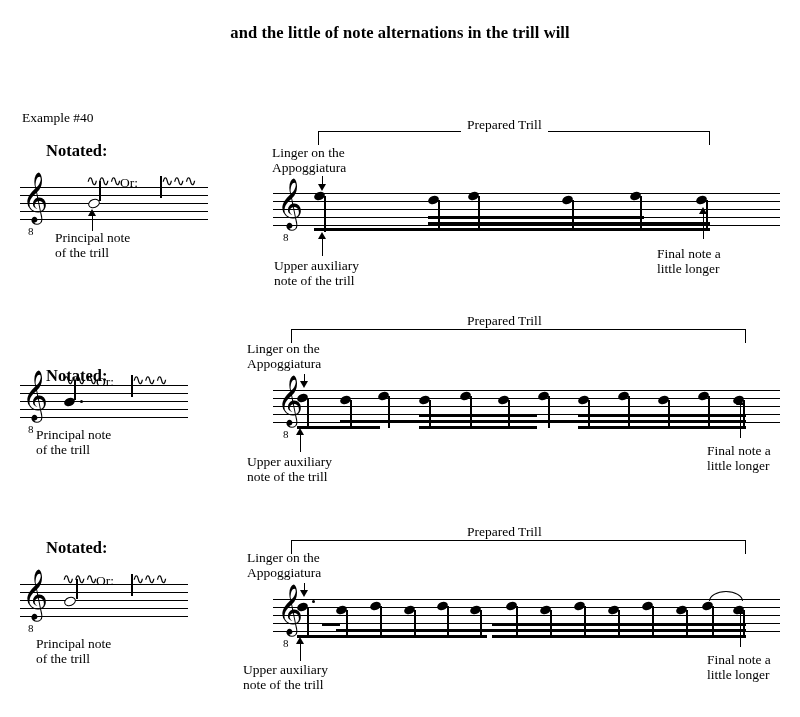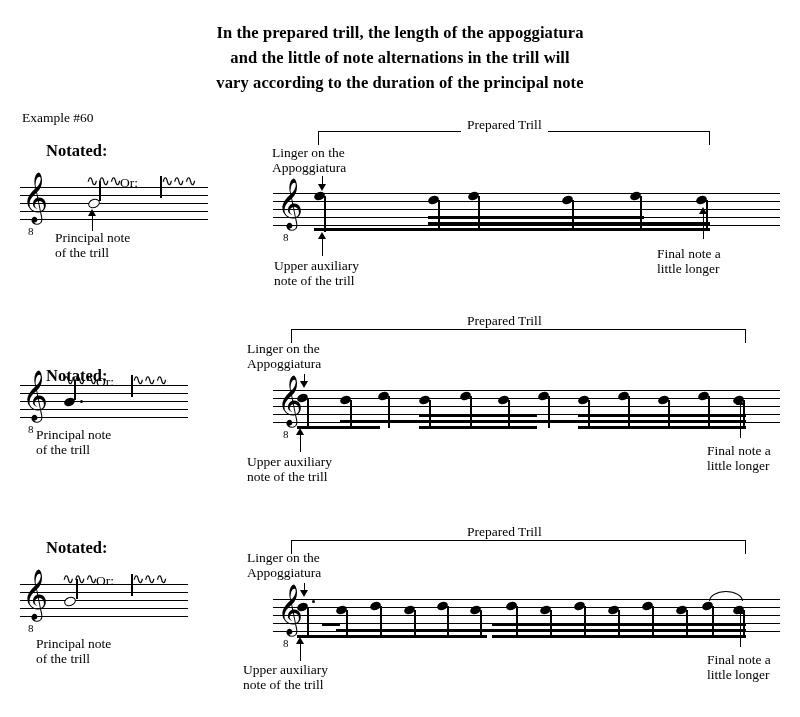--- a/index.html
+++ b/index.html
@@ -164,26 +164,24 @@
     height: 200%;
     border: 1.5px solid #000;
     border-radius: 50%;
     box-sizing: border-box;
   }
 </style>
 </head>
 <body>
 
 <div id="title" class="abs">
-  <span class="tline">In the prepared trill, the length of the appoggiatura</span>
   <span class="tline">and the little of note alternations in the trill will</span>
-  <span class="tline">vary according to the duration of the principal note</span>
-</div>
-
-<div id="example-label" class="abs lbl">Example #60</div>
+</div>
+
+<div id="example-label" class="abs lbl">Example #40</div>
 
 <div class="abs notated" style="left:46px; top:141px;">Notated:</div>
 
 <div class="staff" style="left:20px; top:187px; width:188px; height:33px;">
   <div class="sline"></div>
   <div class="sline"></div>
   <div class="sline"></div>
   <div class="sline"></div>
   <div class="sline"></div>
 </div>

